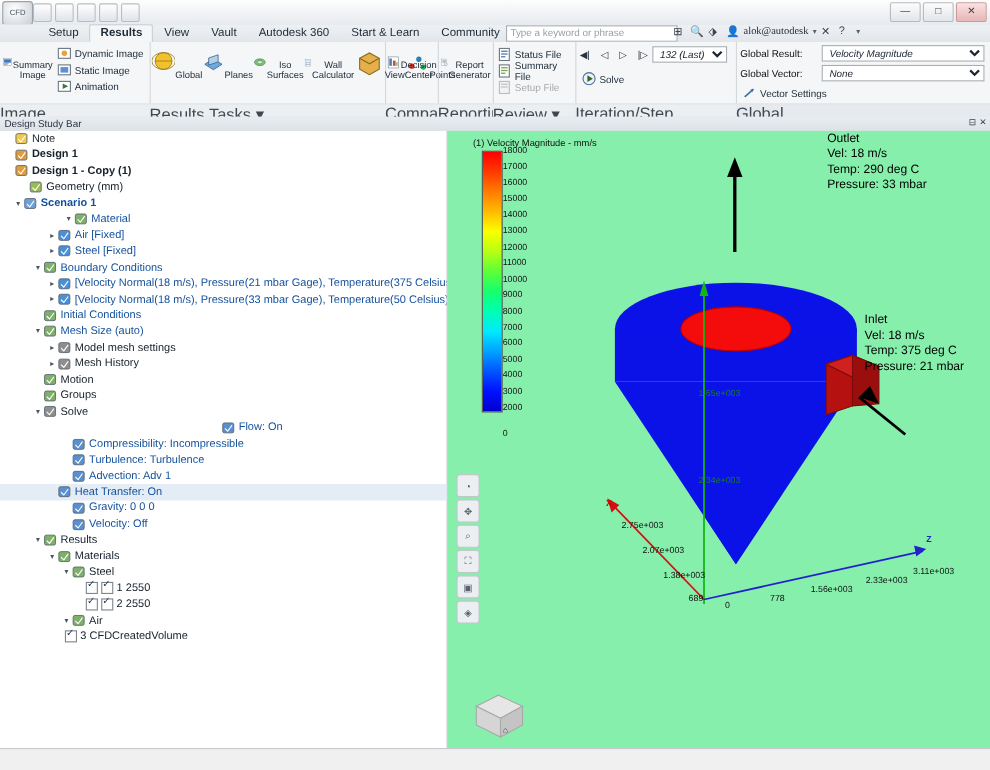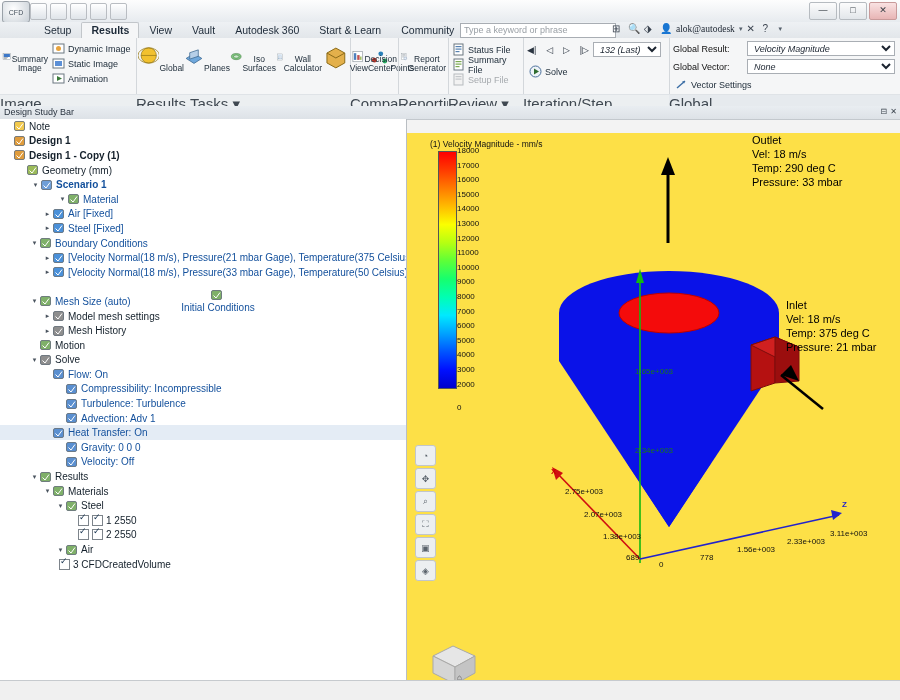--- a/index.html
+++ b/index.html
@@ -52,21 +52,21 @@
   .trow{display:flex;align-items:center;height:14.6px;padding-left:4px;font-size:10px;color:#14202b;white-space:nowrap;}
   .trow.sel{background:#e4ecf5;}
   .tw{display:inline-block;width:9px;flex:0 0 9px;font-size:7px;color:#4a545f;text-align:center;}
   .ticon{display:inline-block;width:13px;flex:0 0 13px;height:12px;margin-right:3px;}
   .bold{font-weight:bold;}
   .blue{color:#13509c;}
   .cbx{display:inline-block;width:9px;height:9px;border:1px solid #7d848b;background:#fff;margin-right:3px;position:relative;flex:0 0 9px;}
   .cbx:after{content:"✓";position:absolute;left:0px;top:-4px;font-size:9px;color:#16324f;}
 
   
-  .view{position:absolute;left:407px;top:133px;width:493px;height:561px;background:#fde047;overflow:hidden;}
+  .view{position:absolute;left:407px;top:119px;width:493px;height:561px;background:#86efac;overflow:hidden;}
   .legend{position:absolute;left:23px;top:18px;}
   .legend .ltitle{position:absolute;left:0;top:-12px;white-space:nowrap;font-size:8.5px;color:#111;}
   .lbar{position:absolute;left:8px;top:0;width:17px;height:236px;
      background:linear-gradient(to bottom,#ff0000,#ff3a00,#ff7b00,#ffbb00,#fbff00,#b6ff12,#5dff38,#16ff6e,#00ffb3,#00e9ff,#00a2ff,#0055ff,#0010ff,#0000cc);
      border:1px solid #555;}
   .lticks{position:absolute;left:27px;top:-4px;width:40px;font-size:8px;color:#111;line-height:1;}
   .lticks div{height:14.6px;}
 
   .annot{position:absolute;font-size:11px;font-weight:normal;color:#000;line-height:14px;}
   .caption{position:absolute;font-size:11px;font-weight:bold;color:#000;}
@@ -365,21 +365,21 @@
         <span class="bold">Design 1 - Copy (1)</span>
       </div>
       <div class="trow" style="padding-left: 17px;">
         <span class="tw"></span>
         <span class="ticon"><svg viewBox="0 0 13 12" width="13" height="12">
             <rect x="1.5" y="1.5" width="10" height="9" rx="1.5" fill="#9bbb59" stroke="#5a6670" stroke-width="0.8"></rect>
             <path d="M3.5 6.5 L6 9 L10 3.5" fill="none" stroke="#ffffff" stroke-width="1"></path>
           </svg></span>
         <span>Geometry (mm)</span>
       </div>
-      <div class="trow" style="padding-left: 31px;">
+      <div class="trow" style="padding-left: 12px;">
         <span class="tw">▾</span>
         <span class="ticon"><svg viewBox="0 0 13 12" width="13" height="12">
             <rect x="1.5" y="1.5" width="10" height="9" rx="1.5" fill="#6f9fd8" stroke="#5a6670" stroke-width="0.8"></rect>
             <path d="M3.5 6.5 L6 9 L10 3.5" fill="none" stroke="#ffffff" stroke-width="1"></path>
           </svg></span>
         <span class="bold blue">Scenario 1</span>
       </div>
       <div class="trow" style="padding-left: 30px; margin-left: 28px;">
         <span class="tw">▾</span>
         <span class="ticon"><svg viewBox="0 0 13 12" width="13" height="12">
@@ -421,21 +421,21 @@
         <span class="blue">[Velocity Normal(18 m/s), Pressure(21 mbar Gage), Temperature(375 Celsius)]</span>
       </div>
       <div class="trow" style="padding-left: 43px;">
         <span class="tw">▸</span>
         <span class="ticon"><svg viewBox="0 0 13 12" width="13" height="12">
             <rect x="1.5" y="1.5" width="10" height="9" rx="1.5" fill="#4a90d9" stroke="#5a6670" stroke-width="0.8"></rect>
             <path d="M3.5 6.5 L6 9 L10 3.5" fill="none" stroke="#ffffff" stroke-width="1"></path>
           </svg></span>
         <span class="blue">[Velocity Normal(18 m/s), Pressure(33 mbar Gage), Temperature(50 Celsius)]</span>
       </div>
-      <div class="trow" style="padding-left: 30px; flex-direction: column;">
+      <div class="trow" style="padding-left: 30px;">
         <span class="tw"></span>
         <span class="ticon"><svg viewBox="0 0 13 12" width="13" height="12">
             <rect x="1.5" y="1.5" width="10" height="9" rx="1.5" fill="#7fb069" stroke="#5a6670" stroke-width="0.8"></rect>
             <path d="M3.5 6.5 L6 9 L10 3.5" fill="none" stroke="#ffffff" stroke-width="1"></path>
           </svg></span>
         <span class="blue">Initial Conditions</span>
       </div>
       <div class="trow" style="padding-left: 30px;">
         <span class="tw">▾</span>
         <span class="ticon"><svg viewBox="0 0 13 12" width="13" height="12">
@@ -462,28 +462,36 @@
       </div>
       <div class="trow" style="padding-left: 30px;">
         <span class="tw"></span>
         <span class="ticon"><svg viewBox="0 0 13 12" width="13" height="12">
             <rect x="1.5" y="1.5" width="10" height="9" rx="1.5" fill="#7fb069" stroke="#5a6670" stroke-width="0.8"></rect>
             <path d="M3.5 6.5 L6 9 L10 3.5" fill="none" stroke="#ffffff" stroke-width="1"></path>
           </svg></span>
         <span>Motion</span>
       </div>
       <div class="trow" style="padding-left: 30px;">
+        <span class="tw"></span>
+        <span class="ticon"><svg viewBox="0 0 13 12" width="13" height="12">
+            <rect x="1.5" y="1.5" width="10" height="9" rx="1.5" fill="#7fb069" stroke="#5a6670" stroke-width="0.8"></rect>
+            <path d="M3.5 6.5 L6 9 L10 3.5" fill="none" stroke="#ffffff" stroke-width="1"></path>
+          </svg></span>
+        <span>Groups</span>
+      </div>
+      <div class="trow" style="padding-left: 30px;">
         <span class="tw">▾</span>
         <span class="ticon"><svg viewBox="0 0 13 12" width="13" height="12">
             <rect x="1.5" y="1.5" width="10" height="9" rx="1.5" fill="#8e8e8e" stroke="#5a6670" stroke-width="0.8"></rect>
             <path d="M3.5 6.5 L6 9 L10 3.5" fill="none" stroke="#ffffff" stroke-width="1"></path>
           </svg></span>
         <span>Solve</span>
       </div>
-      <div class="trow" style="padding-left: 43px;">
+      <div class="trow" style="padding-left: 43px; justify-content: center;">
         <span class="tw"></span>
         <span class="ticon"><svg viewBox="0 0 13 12" width="13" height="12">
             <rect x="1.5" y="1.5" width="10" height="9" rx="1.5" fill="#5a8fd0" stroke="#5a6670" stroke-width="0.8"></rect>
             <path d="M3.5 6.5 L6 9 L10 3.5" fill="none" stroke="#ffffff" stroke-width="1"></path>
           </svg></span>
         <span class="blue">Flow: On</span>
       </div>
       <div class="trow" style="padding-left: 56px;">
         <span class="tw"></span>
         <span class="ticon"><svg viewBox="0 0 13 12" width="13" height="12">

